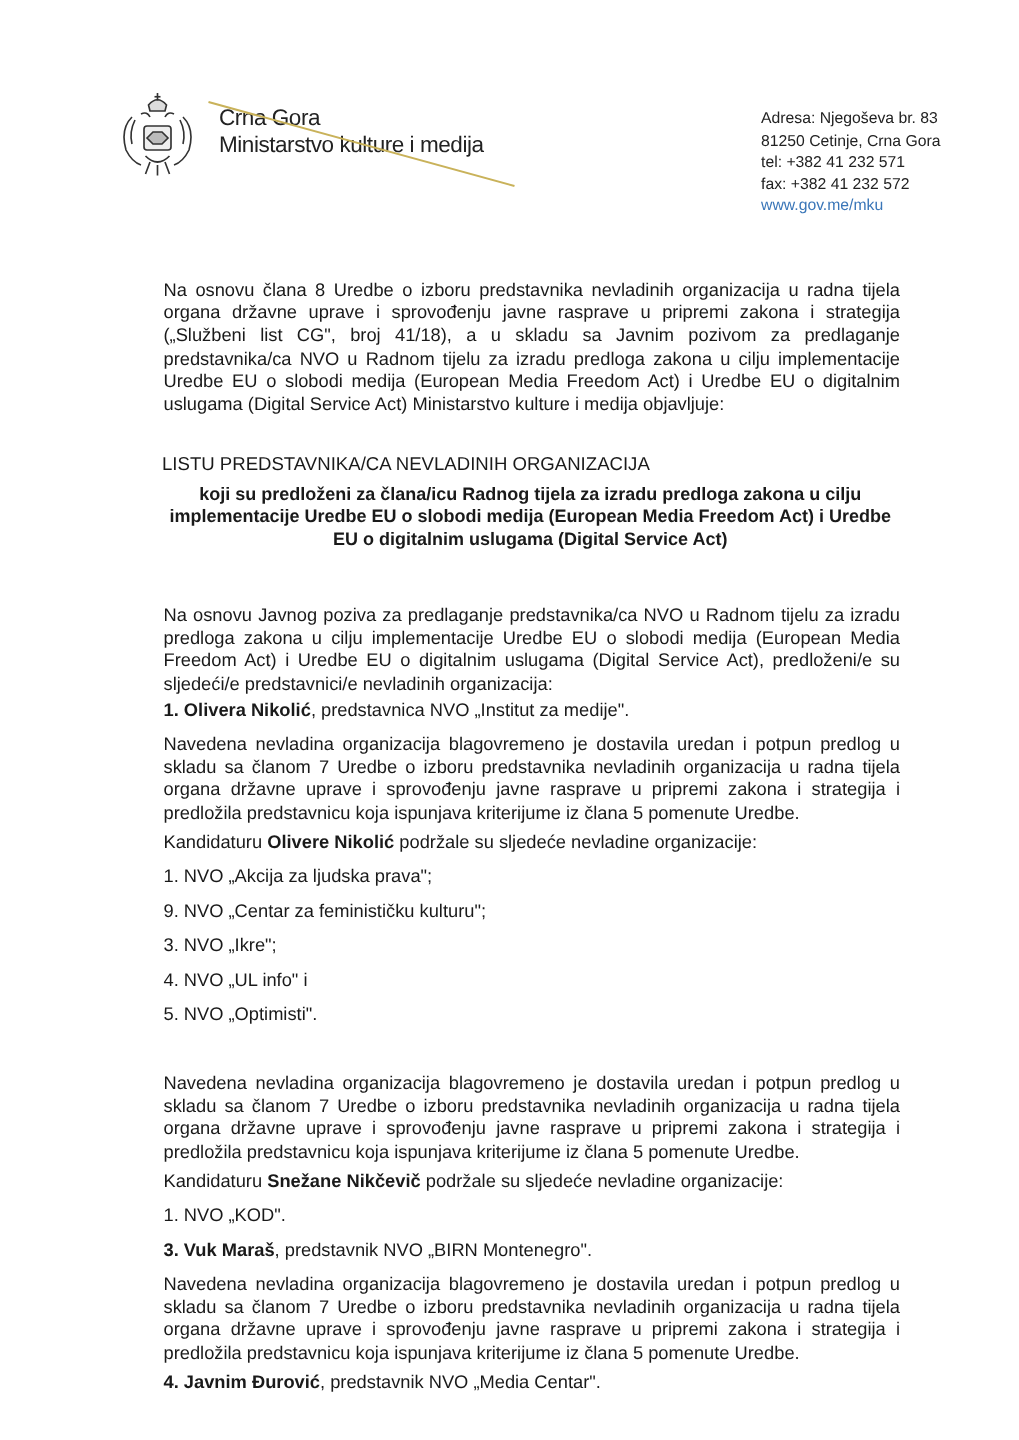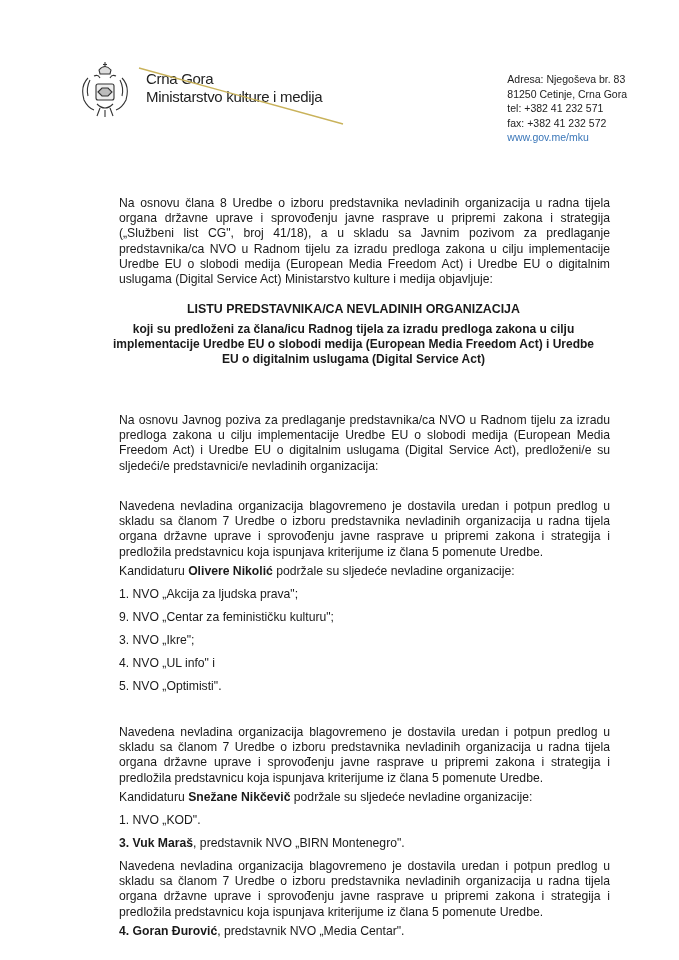--- a/index.html
+++ b/index.html
@@ -9,23 +9,23 @@
 
   .logo { position: absolute; left: 80px; top: 62px; width: 50px; height: 56px; }
   .brand { position: absolute; left: 146px; top: 70px; font-size: 15px; line-height: 18px; color: #222; letter-spacing: -0.3px; }
   .brand div { white-space: nowrap; }
   .accent-line { position: absolute; left: 139px; top: 68px; width: 0; height: 0; }
   .accent-line svg { position: absolute; left: 0; top: 0; overflow: visible; }
 
   .address { position: absolute; right: 52px; top: 72px; text-align: left; font-size: 10.5px; line-height: 14.6px; color: #222; }
   .address .web { color: #3a76b8; }
   .justify { text-align: justify; text-align-last: left; }
-  .title1 { position: absolute; left: 108px; width: 491px; top: 302px; text-align: center; font-weight: bold; font-size: 12.4px; }
+  .title1 { position: absolute; left: 108px; width: 491px; top: 302px; font-weight: normal; font-size: 12.4px; }
   .title2 { position: absolute; left: 108px; width: 491px; top: 322px; text-align: center; font-weight: bold; font-size: 12px; line-height: 15px; }
-  .p { position: absolute; left: 108px; width: 491px; font-size: 12.2px; line-height: 15.2px; margin: 11px; }
+  .p { position: absolute; left: 108px; width: 491px; font-size: 12.2px; line-height: 15.2px; margin: 1px; }
   b { font-weight: bold; }
 </style>
 </head>
 <body>
 
 <div class="page">
 
   <div class="logo">
     <svg width="50" height="56" viewBox="0 0 50 56">
       <g fill="none" stroke="#333" stroke-width="1.1">
@@ -62,20 +62,24 @@
     <div class="web">www.gov.me/mku</div>
   </div>
 
   <p class="p justify" style="top:185px">Na osnovu člana 8 Uredbe o izboru predstavnika nevladinih organizacija u radna tijela organa državne uprave i sprovođenju javne rasprave u pripremi zakona i strategija („Službeni list CG", broj 41/18), a u skladu sa Javnim pozivom za predlaganje predstavnika/ca NVO u Radnom tijelu za izradu predloga zakona u cilju implementacije Uredbe EU o slobodi medija (European Media Freedom Act) i Uredbe EU o digitalnim uslugama (Digital Service Act) Ministarstvo kulture i medija objavljuje:</p>
 
   <div class="title1">LISTU PREDSTAVNIKA/CA NEVLADINIH ORGANIZACIJA</div>
   <div class="title2">koji su predloženi za člana/icu Radnog tijela za izradu predloga zakona u cilju implementacije Uredbe EU o slobodi medija (European Media Freedom Act) i Uredbe EU o digitalnim uslugama (Digital Service Act)</div>
 
   <p class="p justify" style="top:402px">Na osnovu Javnog poziva za predlaganje predstavnika/ca NVO u Radnom tijelu za izradu predloga zakona u cilju implementacije Uredbe EU o slobodi medija (European Media Freedom Act) i Uredbe EU o digitalnim uslugama (Digital Service Act), predloženi/e su sljedeći/e predstavnici/e nevladinih organizacija:</p>
 
+  <p class="p" style="top:465px">
+    <b>1.</b>
+    <b>Olivera Nikolić</b><span>, predstavnica NVO „Institut za medije".</span>
+  </p>
   <p class="p justify" style="top:488px">Navedena nevladina organizacija blagovremeno je dostavila uredan i potpun predlog u skladu sa članom 7 Uredbe o izboru predstavnika nevladinih organizacija u radna tijela organa državne uprave i sprovođenju javne rasprave u pripremi zakona i strategija i predložila predstavnicu koja ispunjava kriterijume iz člana 5 pomenute Uredbe.</p>
   <p class="p" style="top:553px">
     <span>Kandidaturu </span><b>Olivere Nikolić</b><span> podržale su sljedeće nevladine organizacije:</span>
   </p>
   <p class="p" style="top:576px">1. NVO „Akcija za ljudska prava";</p>
   <p class="p" style="top:599px">9. NVO „Centar za feminističku kulturu";</p>
   <p class="p" style="top:622px">3. NVO „Ikre";</p>
   <p class="p" style="top:645px">4. NVO „UL info" i</p>
   <p class="p" style="top:668px">5. NVO „Optimisti".</p>
 
@@ -86,15 +90,15 @@
   <p class="p" style="top:802px">1. NVO „KOD".</p>
 
   <p class="p" style="top:825px">
     <b>3.</b>
     <b>Vuk Maraš</b><span>, predstavnik NVO „BIRN Montenegro".</span>
   </p>
   <p class="p justify" style="top:848px">Navedena nevladina organizacija blagovremeno je dostavila uredan i potpun predlog u skladu sa članom 7 Uredbe o izboru predstavnika nevladinih organizacija u radna tijela organa državne uprave i sprovođenju javne rasprave u pripremi zakona i strategija i predložila predstavnicu koja ispunjava kriterijume iz člana 5 pomenute Uredbe.</p>
 
   <p class="p" style="top:913px">
     <b>4.</b>
-    <b>Goran Đurović</b><span>, predstavnik NVO „Media Centar".</span>
+    <b>Javnim Đurović</b><span>, predstavnik NVO „Media Centar".</span>
   </p>
 </div>
 
 </body></html>

